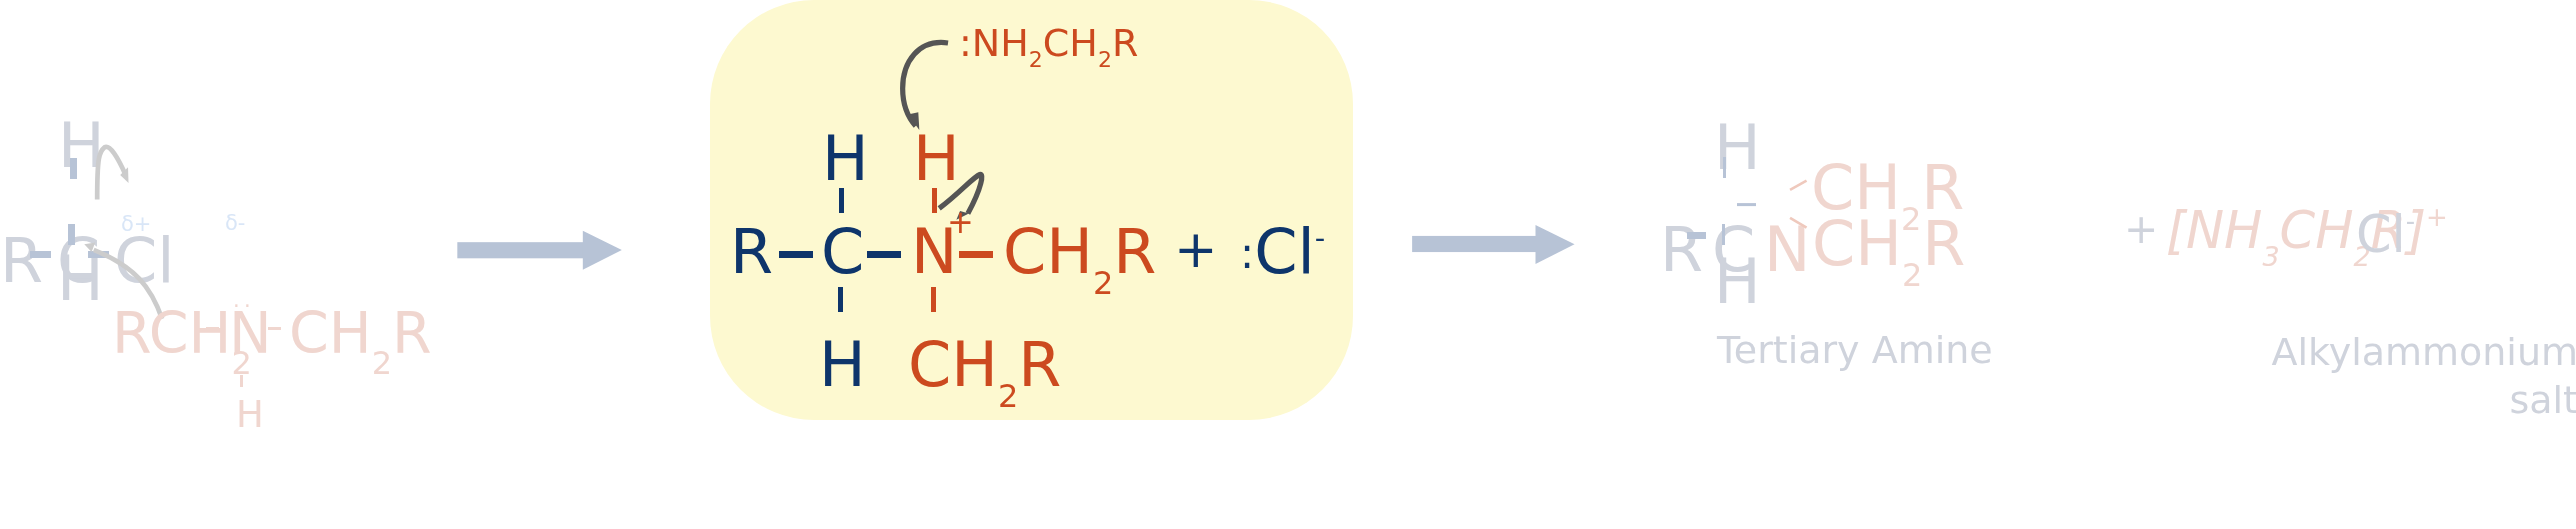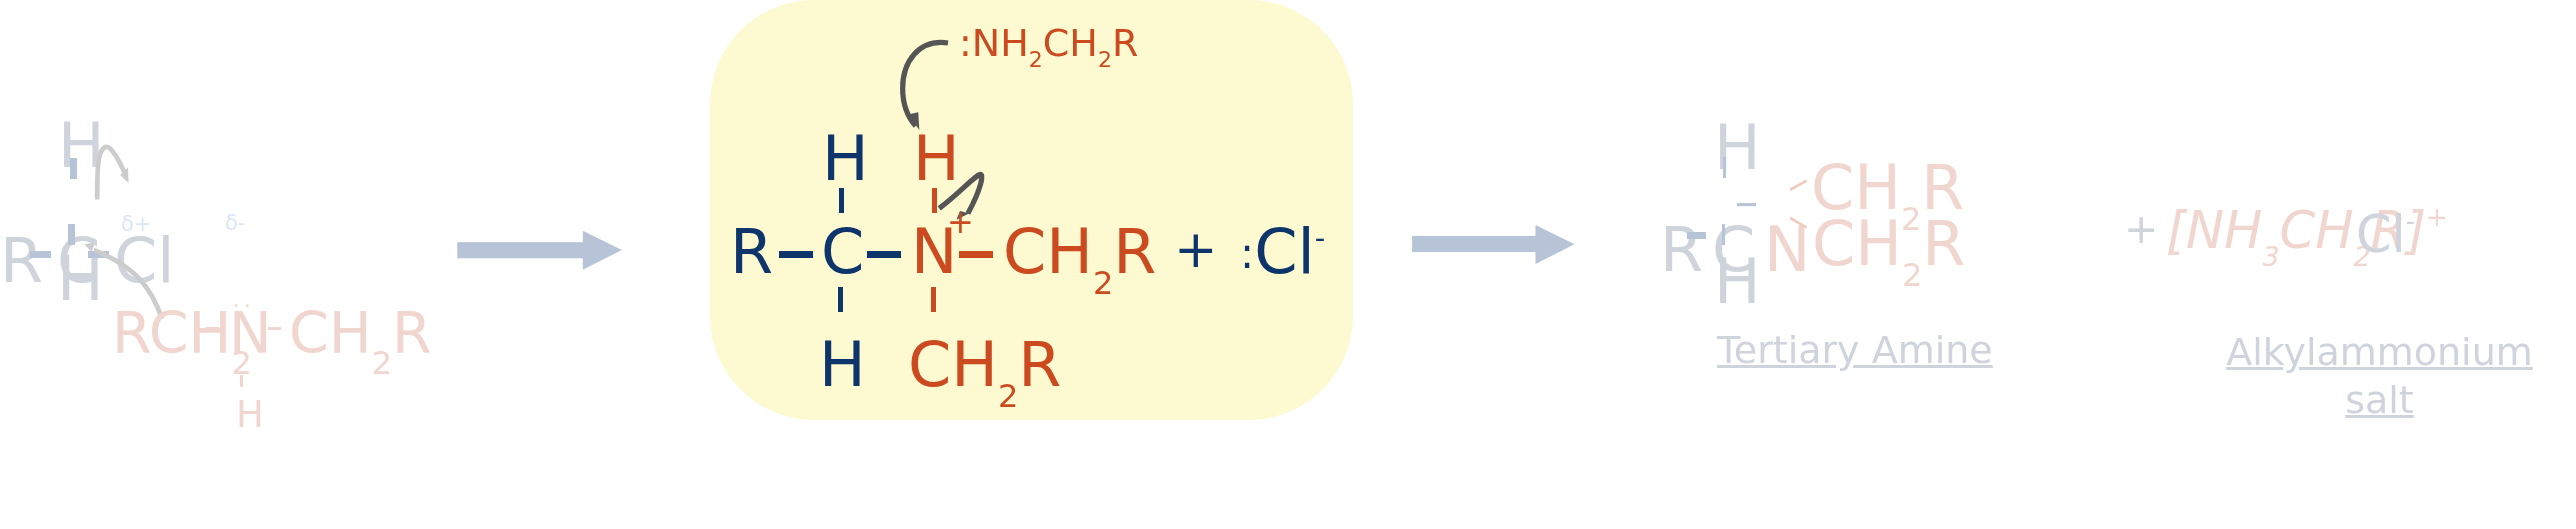--- a/index.html
+++ b/index.html
@@ -4,21 +4,21 @@
 <style>
   html, body { margin: 0; padding: 0; background: #ffffff; }
   body { width: 2576px; height: 530px; position: relative; overflow: hidden;
          font-family: "DejaVu Sans", "Liberation Sans", sans-serif; }
   .abs { position: absolute; white-space: nowrap; line-height: 1; }
   .atom { font-size: 62px; font-weight: 400; }
   .big  { font-size: 57px; }
   .sub  { font-size: 32px; position: relative; top: 21px; }
   .sup  { font-size: 32px; position: relative; top: -25px; }
   .delta { font-size: 21px; }
-  .label { font-size: 41px; text-align: center; text-decoration: underline; }
+  .label { font-size: 41px; text-align: right; }
   .hbond { position: absolute; height: 6.8px; }
   .vbond { position: absolute; width: 6.8px; }
   svg { position: absolute; overflow: visible; }
 
   
   .f-gray { color: #cfd3dc; }
   .f-bond { background: #b7c3d6; }
   .f-red  { color: #f0d6cf; }
   .f-redbond { background: #f0d6cf; }
   .f-delta { color: #d9e6f7; }

